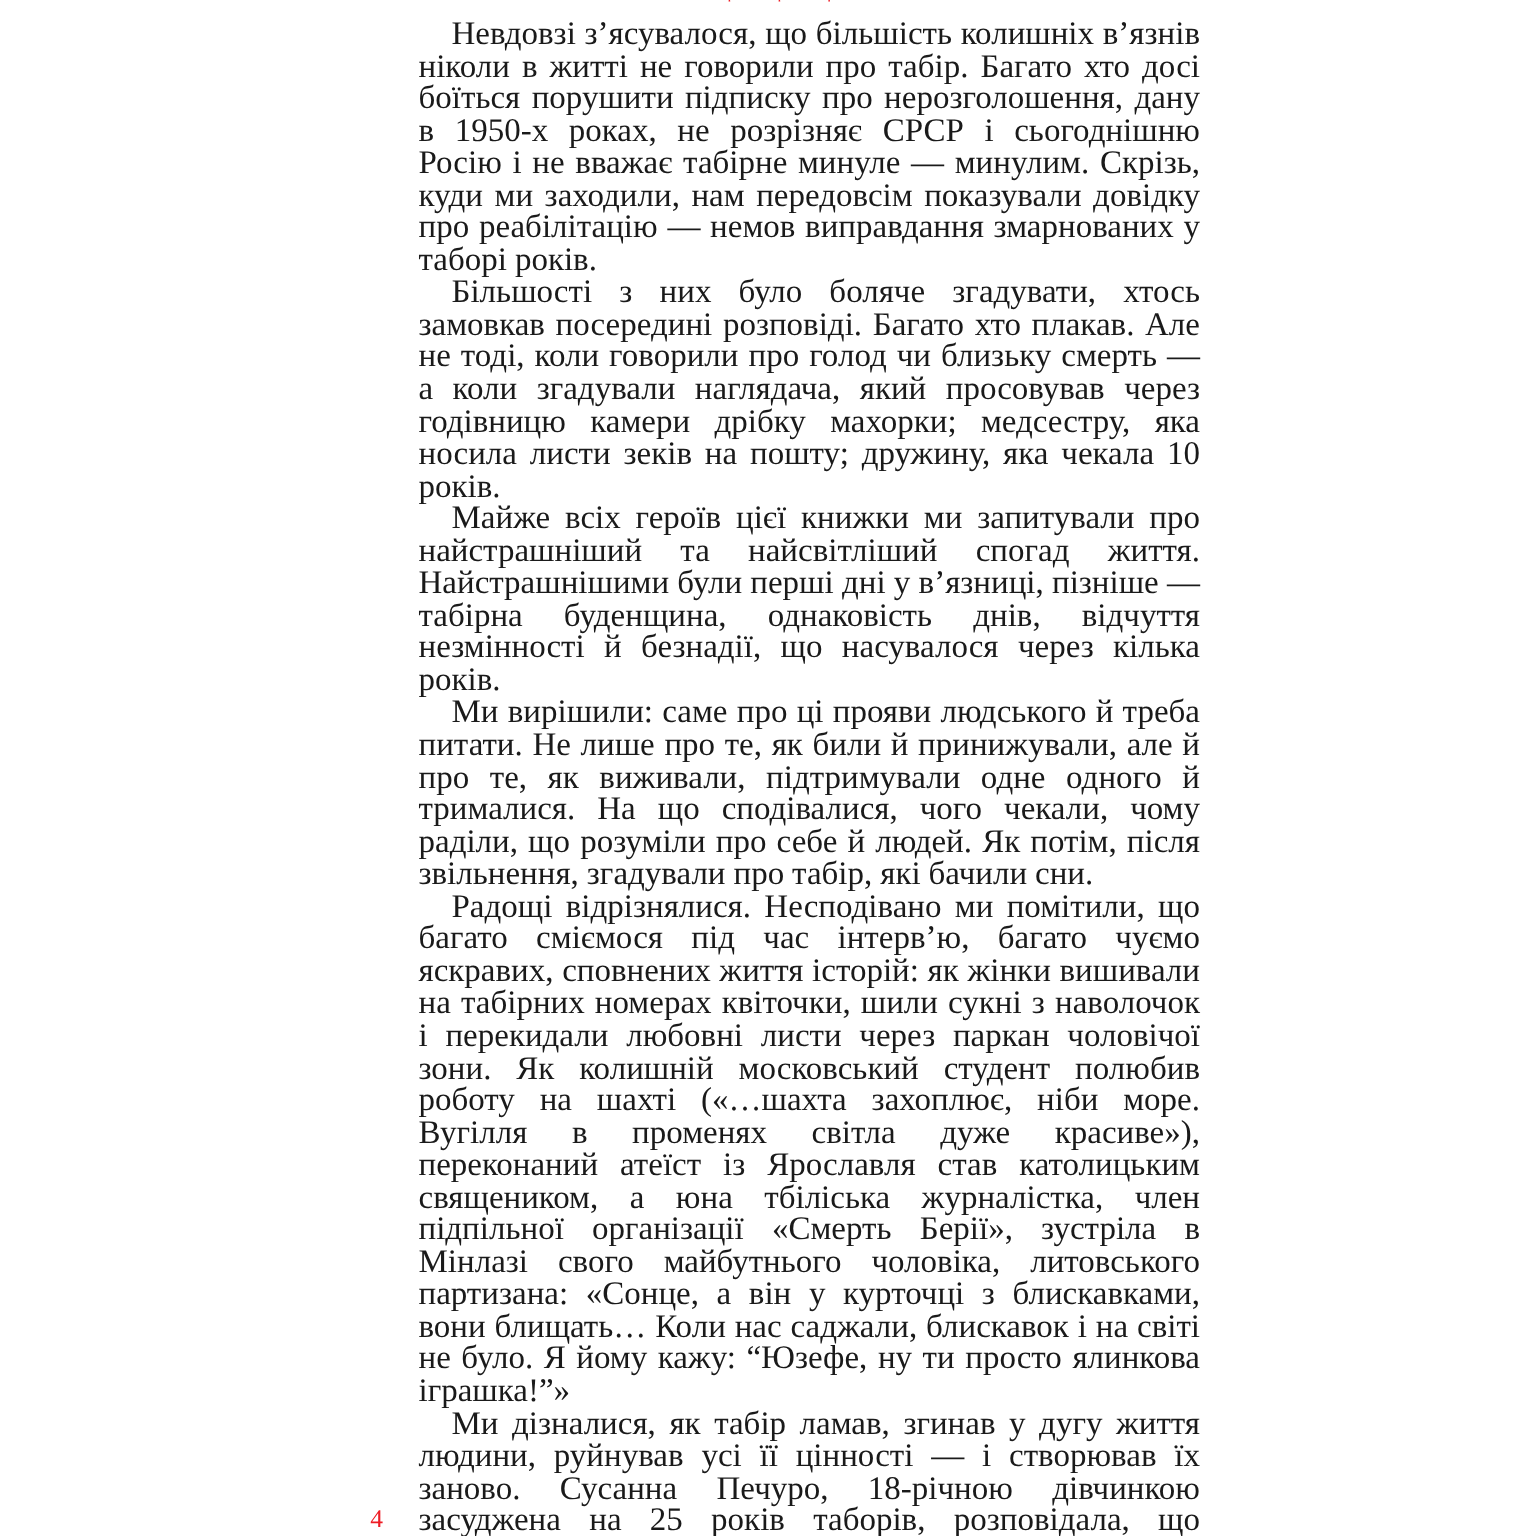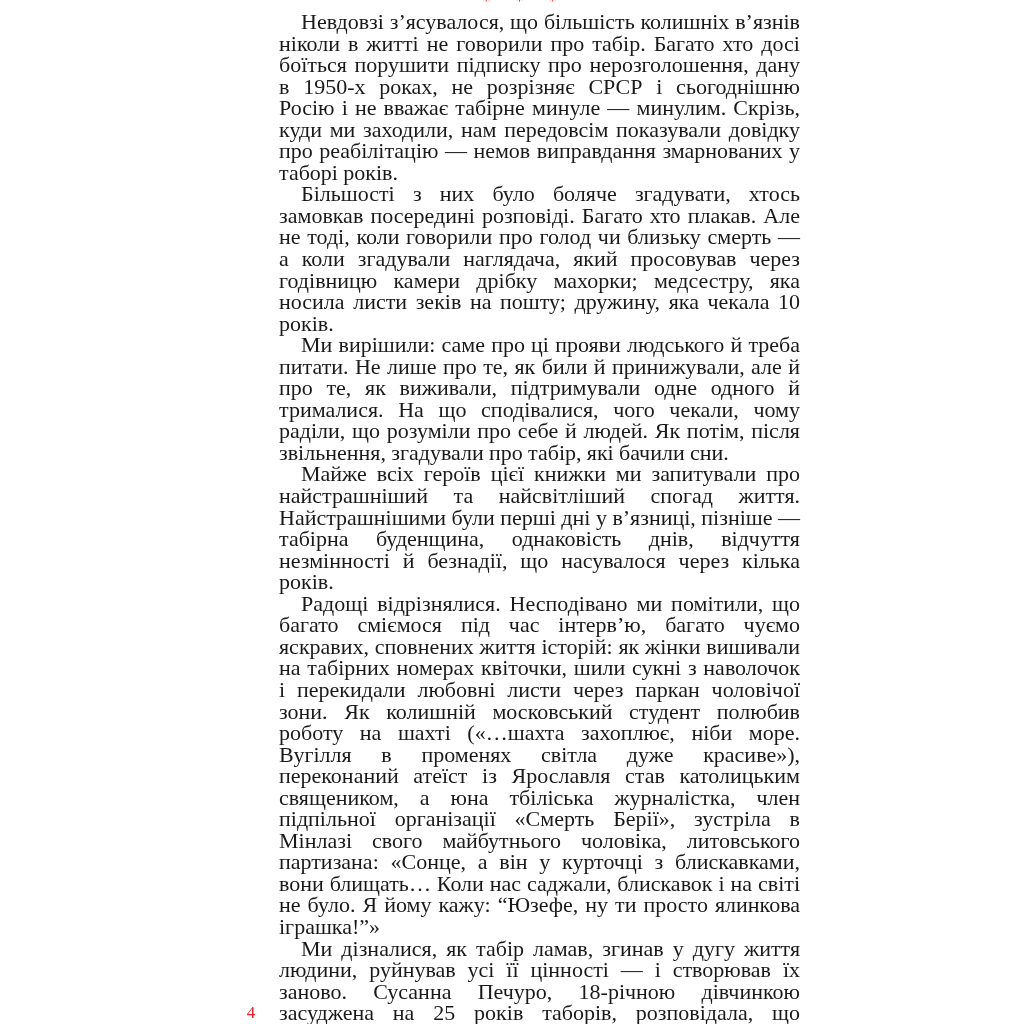--- a/index.html
+++ b/index.html
@@ -70,22 +70,22 @@
 </head>
 <body>
 
 <div class="page">
 
   <div class="separator">* * *</div>
 
   <div class="text-column">
     <p>Невдовзі з’ясувалося, що більшість колишніх в’язнів ніколи в житті не говорили про табір. Багато хто досі боїться порушити підписку про нерозголошення, дану в 1950-х роках, не розрізняє СРСР і сьогоднішню Росію і не вважає табірне минуле — минулим. Скрізь, куди ми заходили, нам передовсім показували довідку про реабілітацію — немов виправдання змарнованих у таборі років.</p>
     <p>Більшості з них було боляче згадувати, хтось замовкав посередині розповіді. Багато хто плакав. Але не тоді, коли говорили про голод чи близьку смерть — а коли згадували наглядача, який просовував через годівницю камери дрібку махорки; медсестру, яка носила листи зеків на пошту; дружину, яка чекала 10 років.</p>
+    <p>Майже всіх героїв цієї книжки ми запитували про найстрашніший та найсвітліший спогад життя. Найстрашнішими були перші дні у в’язниці, пізніше — табірна буденщина, однаковість днів, відчуття незмінності й безнадії, що насувалося через кілька років.</p>
     <p>Ми вирішили: саме про ці прояви людського й треба питати. Не лише про те, як били й принижували, але й про те, як виживали, підтримували одне одного й трималися. На що сподівалися, чого чекали, чому раділи, що розуміли про себе й людей. Як потім, після звільнення, згадували про табір, які бачили сни.</p>
-    <p>Майже всіх героїв цієї книжки ми запитували про найстрашніший та найсвітліший спогад життя. Найстрашнішими були перші дні у в’язниці, пізніше — табірна буденщина, однаковість днів, відчуття незмінності й безнадії, що насувалося через кілька років.</p>
     <p>Радощі відрізнялися. Несподівано ми помітили, що багато сміємося під час інтерв’ю, багато чуємо яскравих, сповнених життя історій: як жінки вишивали на табірних номерах квіточки, шили сукні з наволочок і перекидали любовні листи через паркан чоловічої зони. Як колишній московський студент полюбив роботу на шахті («…шахта захоплює, ніби море. Вугілля в променях світла дуже красиве»), переконаний атеїст із Ярославля став католицьким священиком, а юна тбіліська журналістка, член підпільної організації «Смерть Берії», зустріла в Мінлазі свого майбутнього чоловіка, литовського партизана: «Сонце, а він у курточці з блискавками, вони блищать… Коли нас саджали, блискавок і на світі не було. Я йому кажу: “Юзефе, ну ти просто ялинкова іграшка!”»</p>
     <p>Ми дізналися, як табір ламав, згинав у дугу життя людини, руйнував усі її цінності — і створював їх заново. Сусанна Печуро, 18-річною дівчинкою засуджена на 25 років таборів, розповідала, що назавжди зрозуміла: не можна вижити за принципом «ти помри сьогодні, я — завтра». Вижити можна тільки тоді, коли є про кого думати: «краще я помру сьогодні, щоб ти прожив іще один день». Нас учили, як уціліти в таборі: піклуватися про ближніх, не думати про майбутнє, не боятися смерті, не дозволяти собі ослабнути фізично…</p>
     <p>Здається, ці уроки були не про табір — про життя безнадії.</p>
   </div>
 
   <div class="folio">4</div>
 
 </div>
 
 </body></html>

